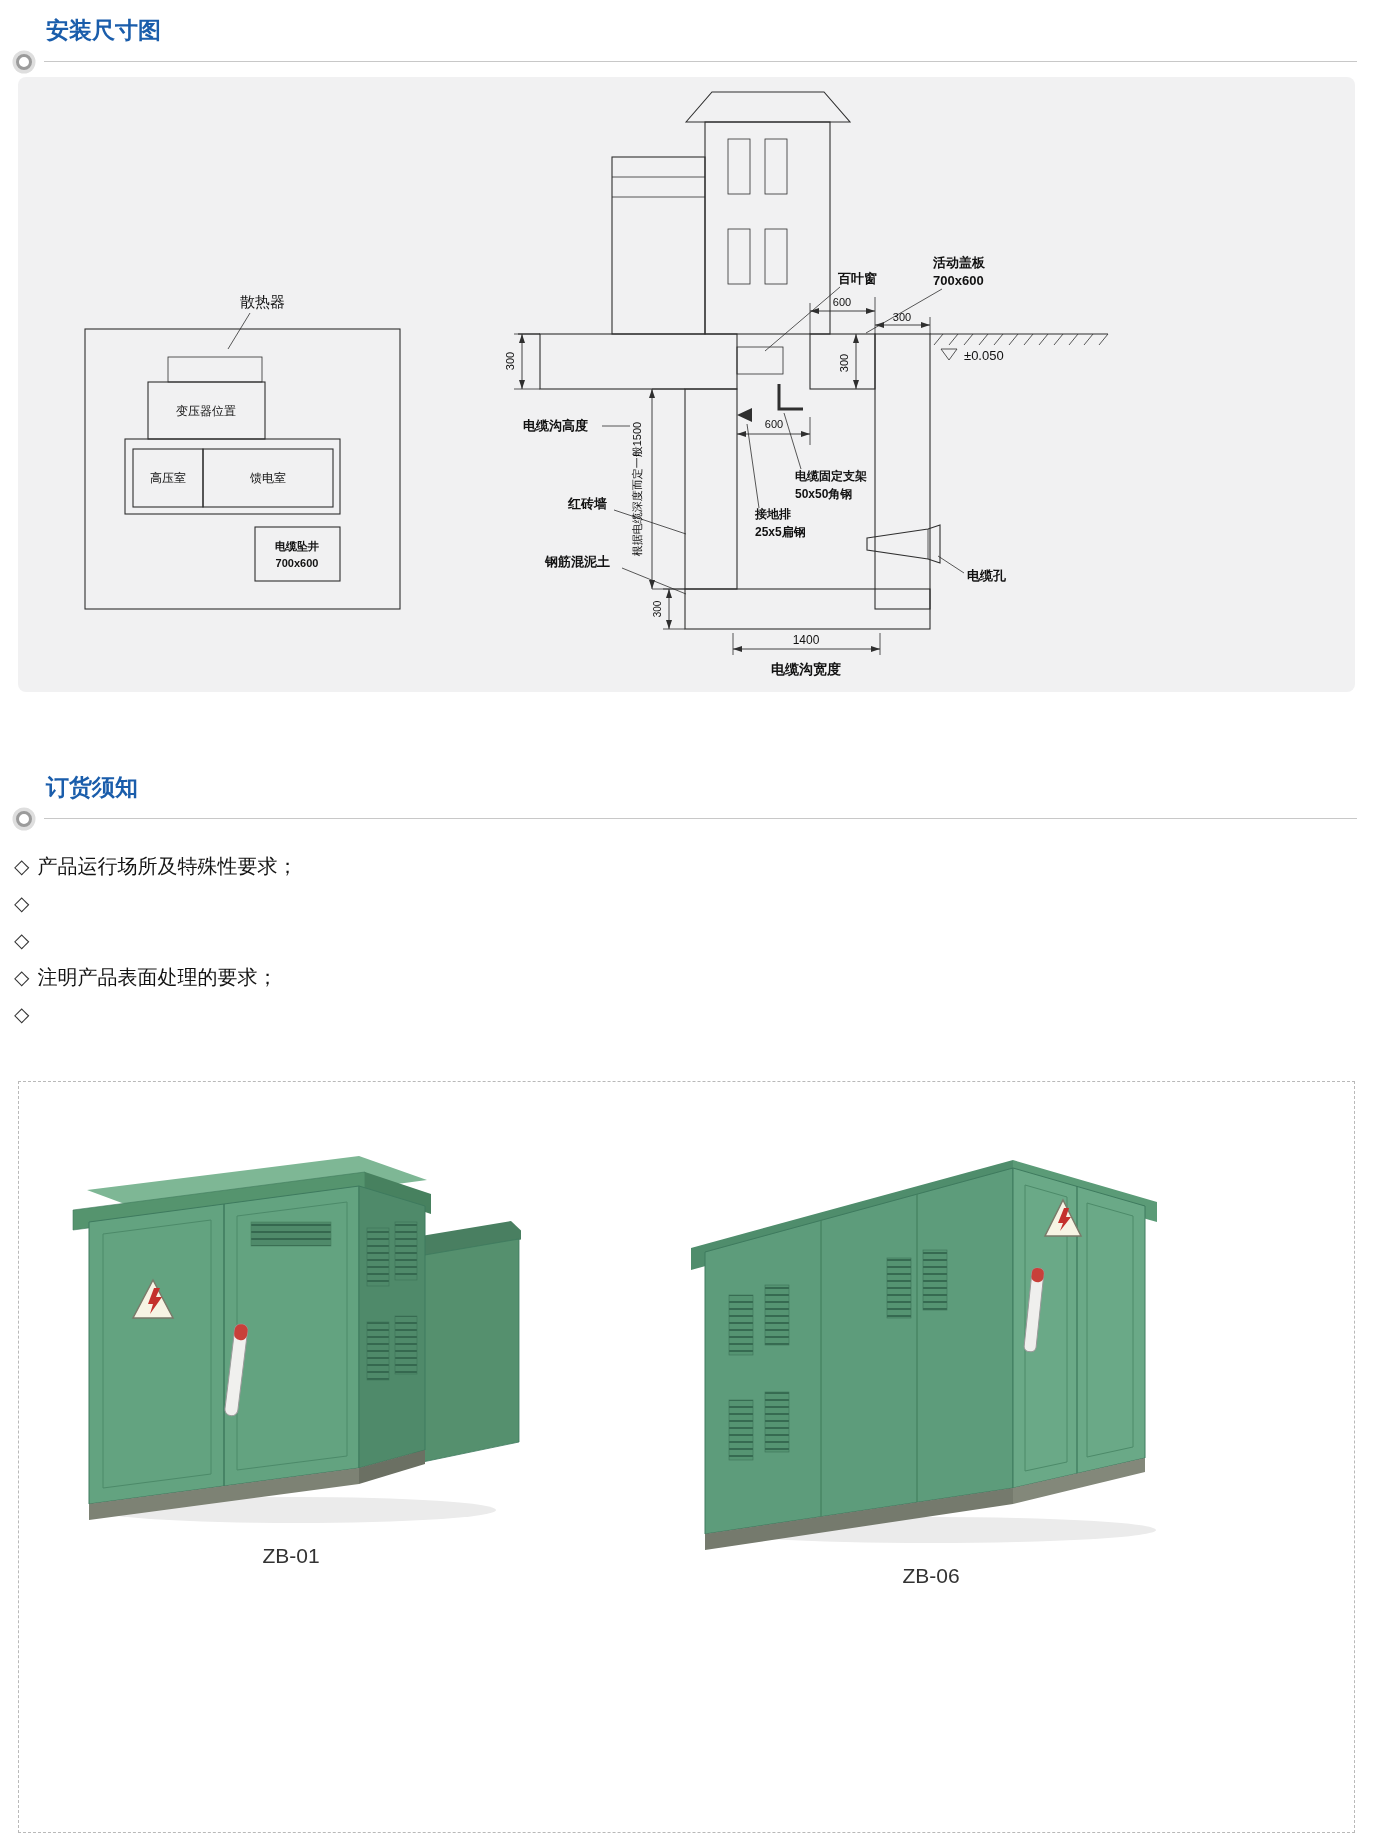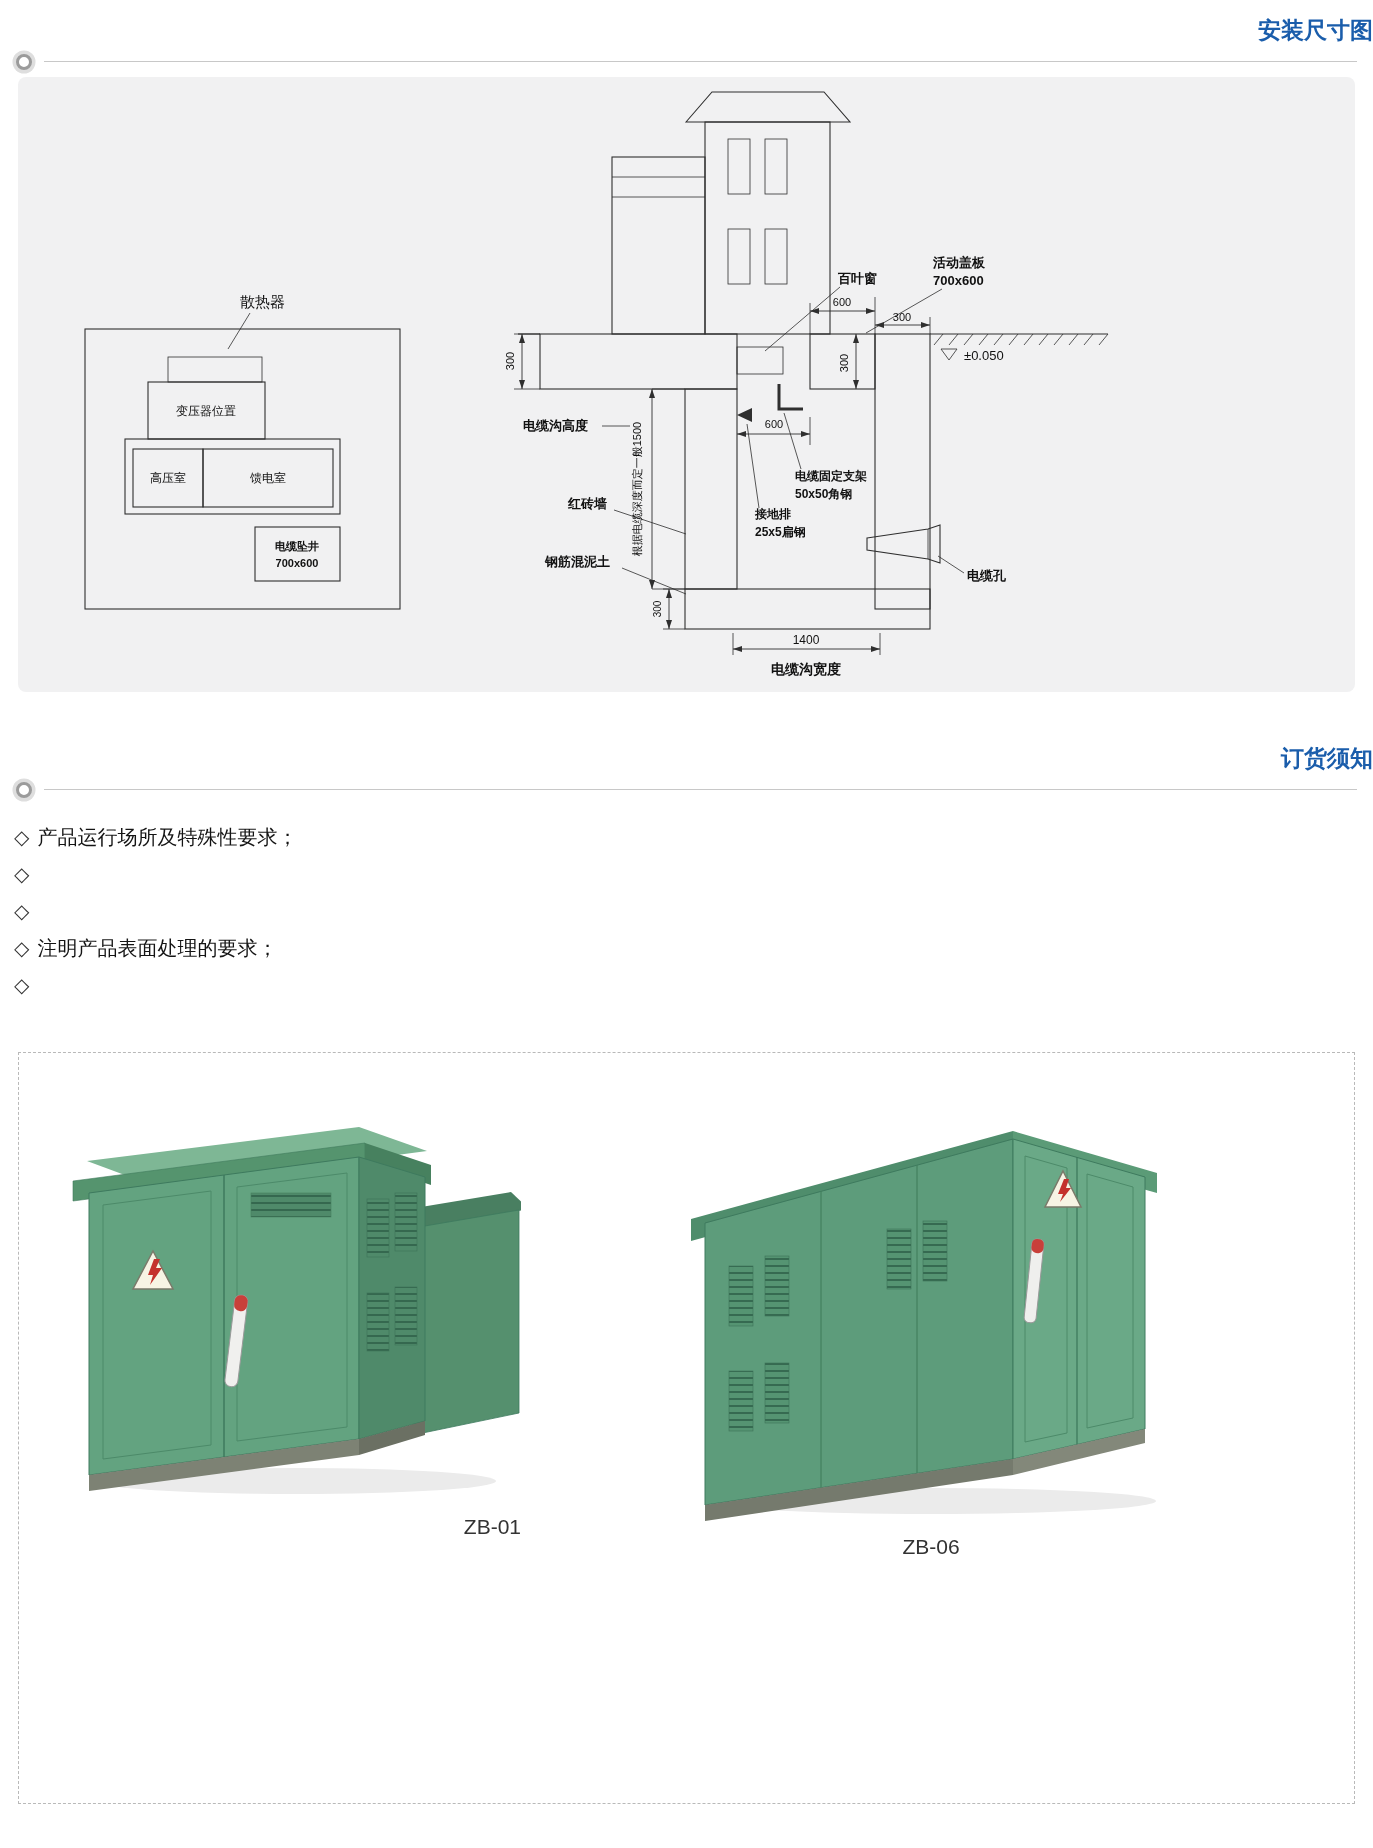--- a/index.html
+++ b/index.html
@@ -1,46 +1,46 @@
 <!DOCTYPE html>
 <html><head>
 <meta charset="utf-8">
 <style>
   html,body{margin:0;padding:0;background:#ffffff;}
   body{width:1373px;font-family:"Liberation Sans","DejaVu Sans",sans-serif;color:#1a1a1a;}
   .page{width:1373px;min-height:1848px;box-sizing:border-box;padding-top:16px;background:#fff;}
 
   
-  .sec-head{position:relative;text-align:right;}
+  .sec-head{position:relative;}
   .sec-title{color:#1a5dab;font-size:23px;font-weight:700;margin:0 0 0 46px;line-height:1.25;}
   .rule-row{position:relative;height:26px;margin-top:4px;}
   .ring-icon{position:absolute;left:16px;top:5px;width:10px;height:10px;border:3px solid #9b9b9b;border-radius:50%;box-shadow:0 0 0 3.5px #dedede;background:#fff;}
   .rule{position:absolute;left:44px;right:16px;top:12px;border-top:1px solid #c8c8c8;}
 
   
   .diagram-panel{margin:2px 18px 0;background:#f1f1f2;border-radius:8px;overflow:hidden;}
   .diagram-panel svg{display:block;}
 
   
   .s{stroke:#2f2f2f;stroke-width:1.1;fill:none;}
   .t{stroke:#2f2f2f;stroke-width:0.8;fill:none;}
   .d{stroke:#2f2f2f;stroke-width:0.9;fill:none;marker-start:url(#ar);marker-end:url(#ar);}
   svg text{fill:#111;font-family:"Liberation Sans","DejaVu Sans",sans-serif;}
 
   
-  .order-sec{margin-top:52px;}
+  .order-sec{margin-top:81px;}
   .notes{margin:16px 14px 0;padding:0;list-style:none;}
   .notes li{display:flex;align-items:flex-start;font-size:20px;line-height:37px;color:#141414;}
   .diamond{flex:0 0 auto;margin-right:8px;color:#333;font-size:20px;}
 
   
   .gallery-sec{margin-top:48px;}
   .gallery-box{margin:14px 18px 0;border:1px dashed #b9b9b9;height:752px;box-sizing:border-box;display:flex;align-items:flex-start;background:#fff;}
   .prod-fig{display:flex;flex-direction:column;align-items:center;margin-top:28px;}
-  .prod-fig.one{margin-left:42px;width:460px;align-items:flex-end;}
+  .prod-fig.one{margin-left:42px;width:460px;}
   .prod-fig.two{margin-left:120px;width:500px;}
   .prod-label{margin-top:14px;font-size:21px;color:#333;}
 </style>
 </head>
 <body>
 
 <div class="page">
 
   <section>
     <div class="sec-head">

